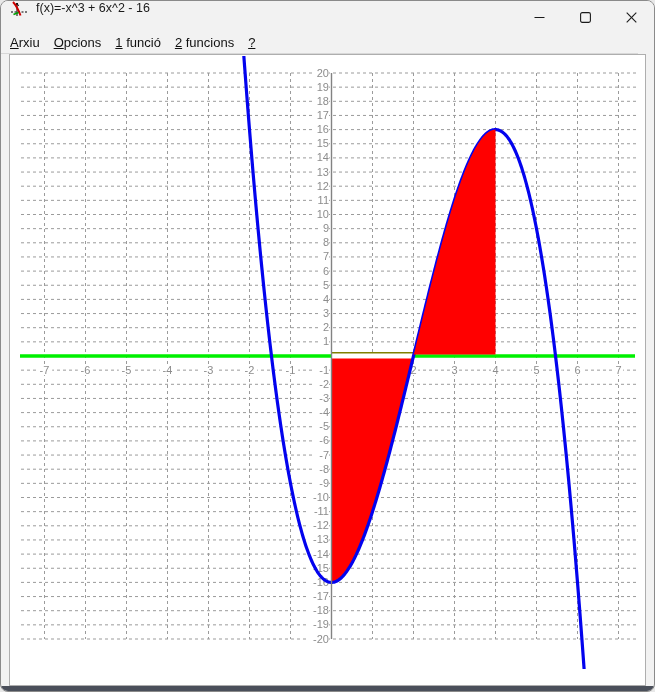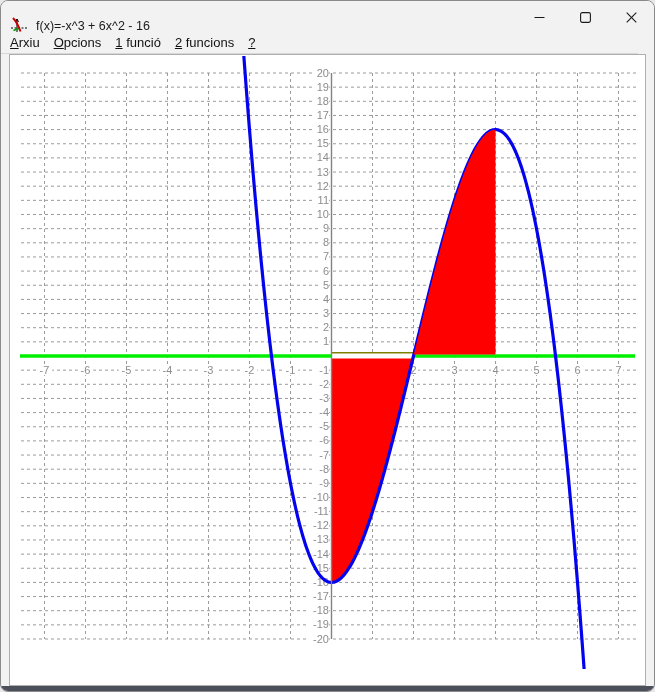--- a/index.html
+++ b/index.html
@@ -3,21 +3,21 @@
 <meta charset="utf-8">
 <style>
   html,body{margin:0;padding:0;background:#e8e8e8;}
   *{box-sizing:border-box;}
   .window{
     position:relative;width:655px;height:692px;background:#f2f2f2;
     border:1px solid #8a8a8a;border-radius:8px;overflow:hidden;
     font-family:"Liberation Sans",sans-serif;
   }
   
-  .titlebar{position:absolute;left:0;top:0;right:0;height:32px;background:#f2f2f2;display:flex;align-items:flex-end;}
+  .titlebar{position:absolute;left:0;top:0;right:0;height:32px;background:#f2f2f2;display:flex;align-items:flex-start;}
   .app-icon{width:16px;height:16px;margin-left:10px;flex:0 0 auto;}
   .window-title{margin-left:9px;font-size:12.5px;color:#1b1b1b;white-space:nowrap;}
   .controls{position:absolute;right:0;top:0;height:32px;display:flex;}
   .ctrl-btn{width:46px;height:32px;display:flex;align-items:center;justify-content:center;}
   .ctrl-btn svg{display:block;}
   
   .menubar{position:absolute;left:0;top:32px;right:16px;height:21px;background:#f2f2f2;
     border-bottom:1px solid #d8d8d8;display:flex;align-items:center;padding-left:2px;}
   .menu-item{font-size:13px;color:#111;padding:0 7px;height:21px;line-height:20px;cursor:default;white-space:nowrap;}
   .menu-item u{text-decoration:underline;}

